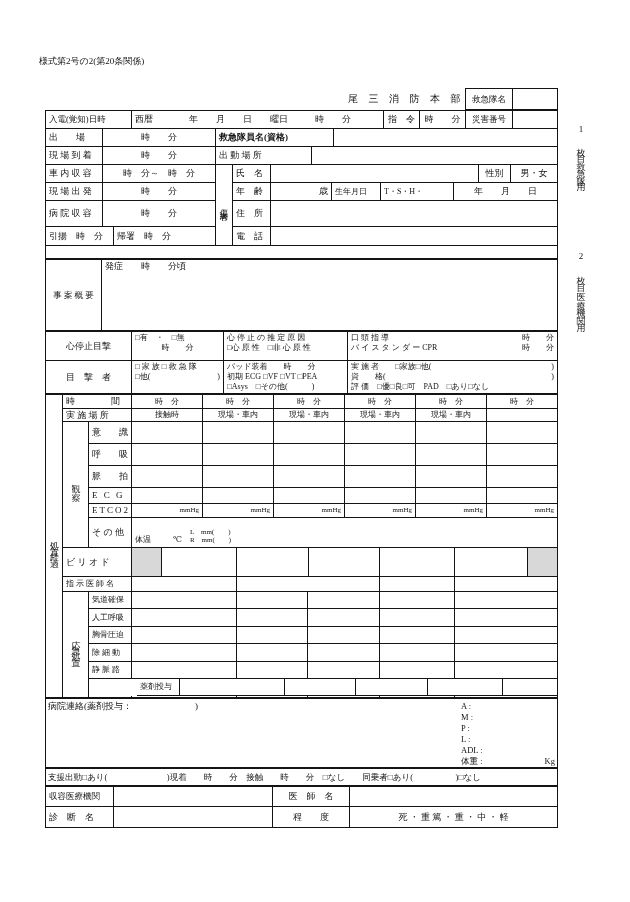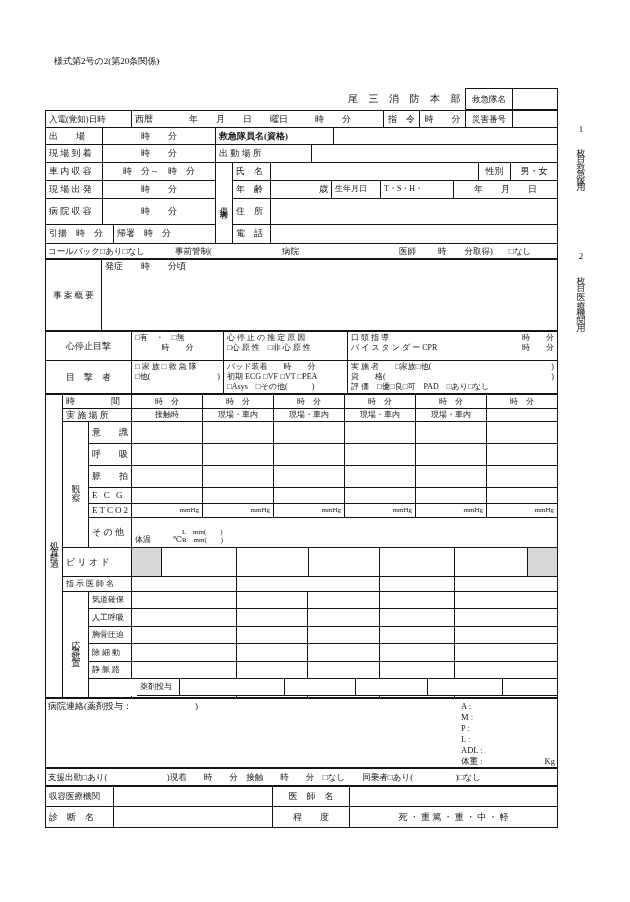--- a/index.html
+++ b/index.html
@@ -27,21 +27,21 @@
   .vls2{letter-spacing:2px;} .vls6{letter-spacing:6px;} .vls8{letter-spacing:8px;}
   .f7{font-size:7px;} .f8{font-size:8px;} .f85{font-size:8.5px;}
   .gray{background:#d8d8d8;}
   .sidev{writing-mode:vertical-rl;text-orientation:upright;letter-spacing:7px;font-size:9px;}
 </style>
 </head>
 <body>
 
 <div id="page">
 
-  <div class="abs" style="left:54px;top:57px;">様式第2号の2(第20条関係)</div>
+  <div class="abs" style="left:39px;top:57px;">様式第2号の2(第20条関係)</div>
   <div class="abs" style="left:348px;top:94px;font-size:10px;letter-spacing:4px;">尾 三 消 防 本 部</div>
 
   <div class="abs blk flex" style="left:465px;top:88px;width:93px;height:22px;">
     <div class="c ctr f85" style="width:47px;">救急隊名</div>
     <div class="c last" style="flex:1;"></div>
   </div>
 
   <div class="abs sidev" style="left:576px;top:124px;height:118px;">1枚目救急隊用</div>
   <div class="abs sidev" style="left:576px;top:251px;height:148px;letter-spacing:8px;">2枚目医療機関用</div>
 
@@ -108,29 +108,20 @@
           <div class="c" style="width:38px;">住　所</div>
           <div class="c last" style="flex:1;"></div>
         </div>
         <div class="r nb" style="height:18px;">
           <div class="c" style="width:38px;">電　話</div>
           <div class="c last" style="flex:1;"></div>
         </div>
       </div>
     </div>
 
-    <div class="r nb f85" style="height:15px;align-items:center;padding:0 2px;">
-      <span>コールバック□あり□なし</span>
-      <span style="margin-left:30px;">事前管制(</span>
-      <span style="margin-left:70px;">病院</span>
-      <span style="margin-left:100px;">医師</span>
-      <span style="margin-left:22px;">時</span>
-      <span style="margin-left:18px;">分取得)</span>
-      <span style="margin-left:16px;">□なし</span>
-    </div>
   </div>
 
   <div class="abs blk flex" style="left:45px;top:259px;width:513px;height:72px;">
     <div class="c ctr f85" style="width:56px;">事 案 概 要</div>
     <div class="c last" style="flex:1;align-items:flex-start;padding-top:2px;">発症　　時　　分頃</div>
   </div>
 
   <div class="abs blk col" style="left:45px;top:331px;width:513px;height:63px;">
     <div class="r f8" style="height:31px;">
       <div class="c ctr" style="width:86px;font-size:9px;">心停止目撃</div>
@@ -251,21 +242,21 @@
             <div class="c rt f7" style="flex:1;">mmHg</div>
             <div class="c rt f7" style="flex:1;">mmHg</div>
             <div class="c rt f7" style="flex:1;">mmHg</div>
             <div class="c rt f7 last" style="flex:1;">mmHg</div>
           </div>
           <div class="r nb" style="height:29px;">
             <div class="c" style="width:43px;">そ の 他</div>
             <div class="c last" style="flex:1;align-items:flex-end;padding-bottom:3px;">
               <span class="f8">体温</span>
               <span class="f8" style="margin-left:22px;">℃</span>
-              <span class="f7" style="line-height:8px;display:inline-block;"><span>L　mm(　　)</span><br><span>R　mm(　　)</span></span>
+              <span class="f7" style="margin-left:8px;line-height:8px;display:inline-block;"><span>L　mm(　　)</span><br><span>R　mm(　　)</span></span>
             </div>
           </div>
         </div>
       </div>
 
       <div class="r bt2" style="height:30px;">
         <div class="c" style="width:69px;">ビ リ オ ド</div>
         <div class="c gray" style="width:30px;"></div>
         <div class="c" style="width:75px;"></div>
         <div class="c" style="width:72px;"></div>

